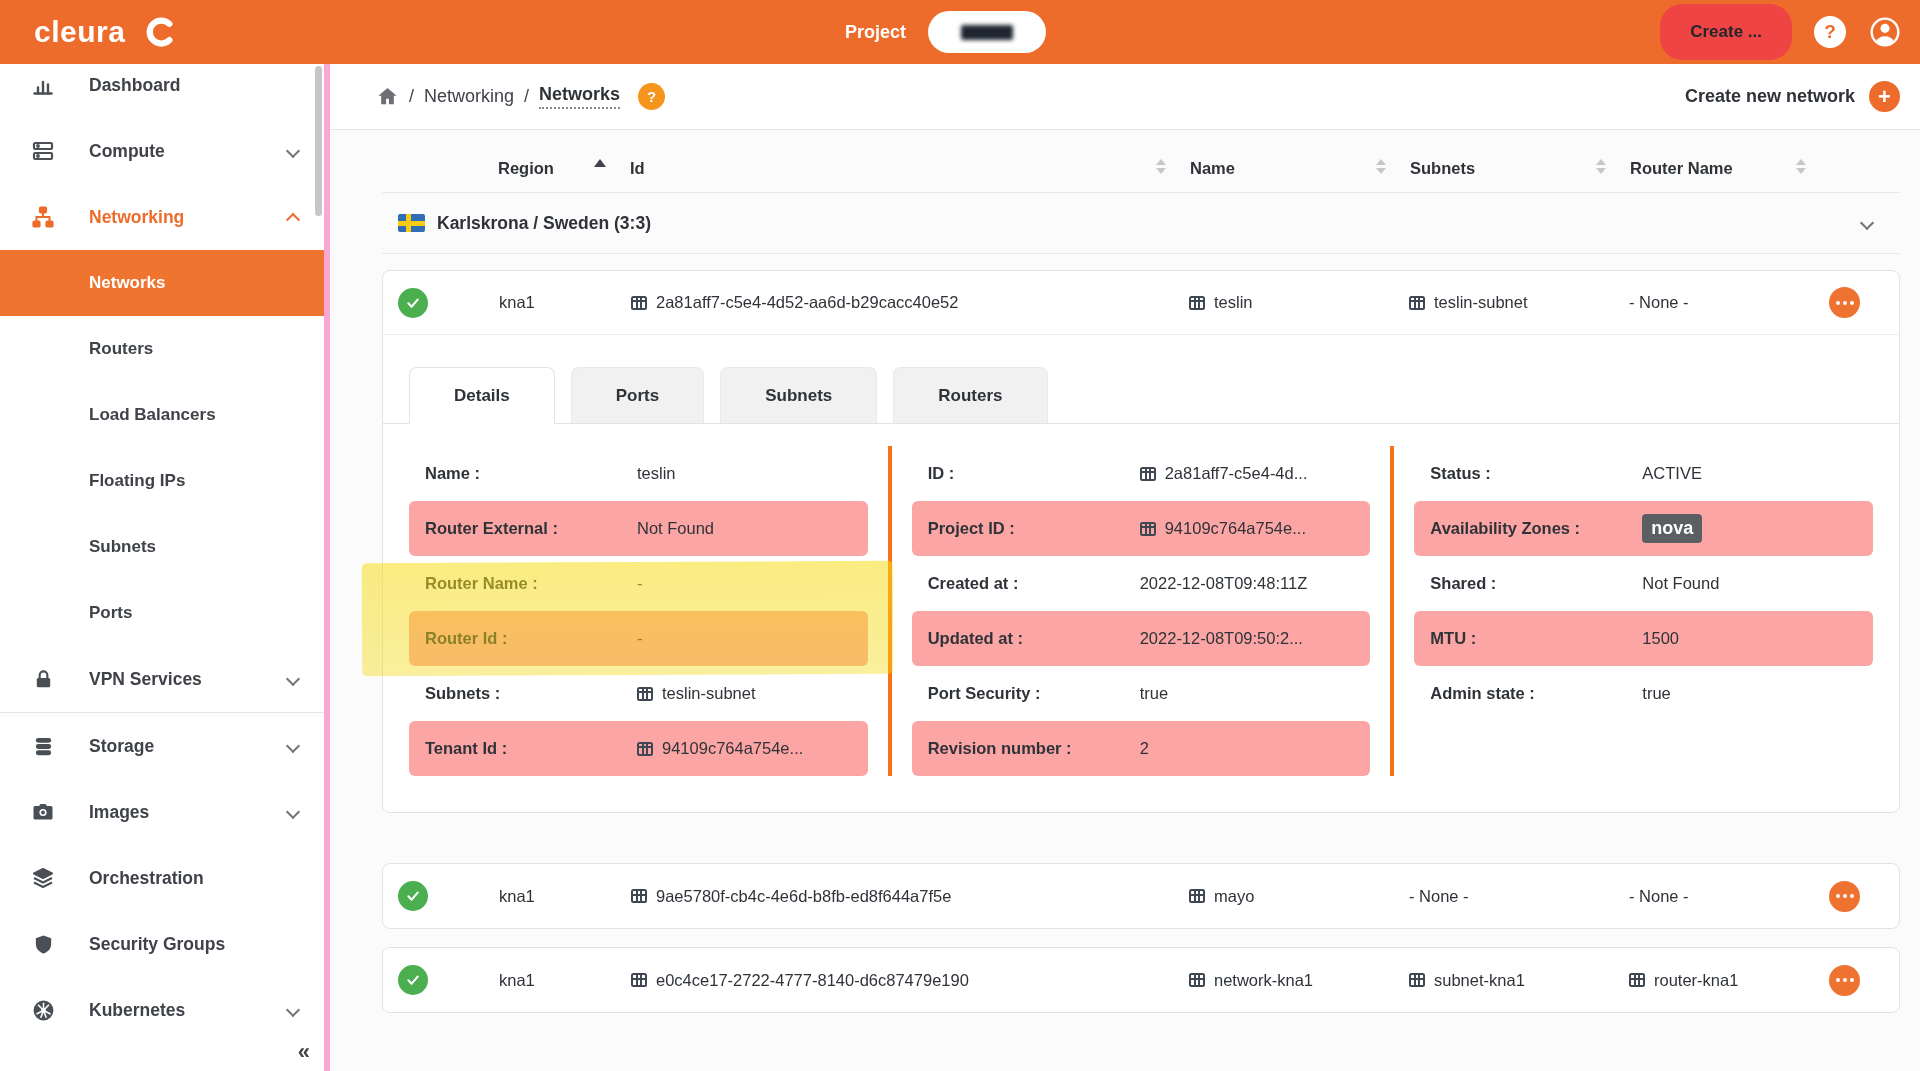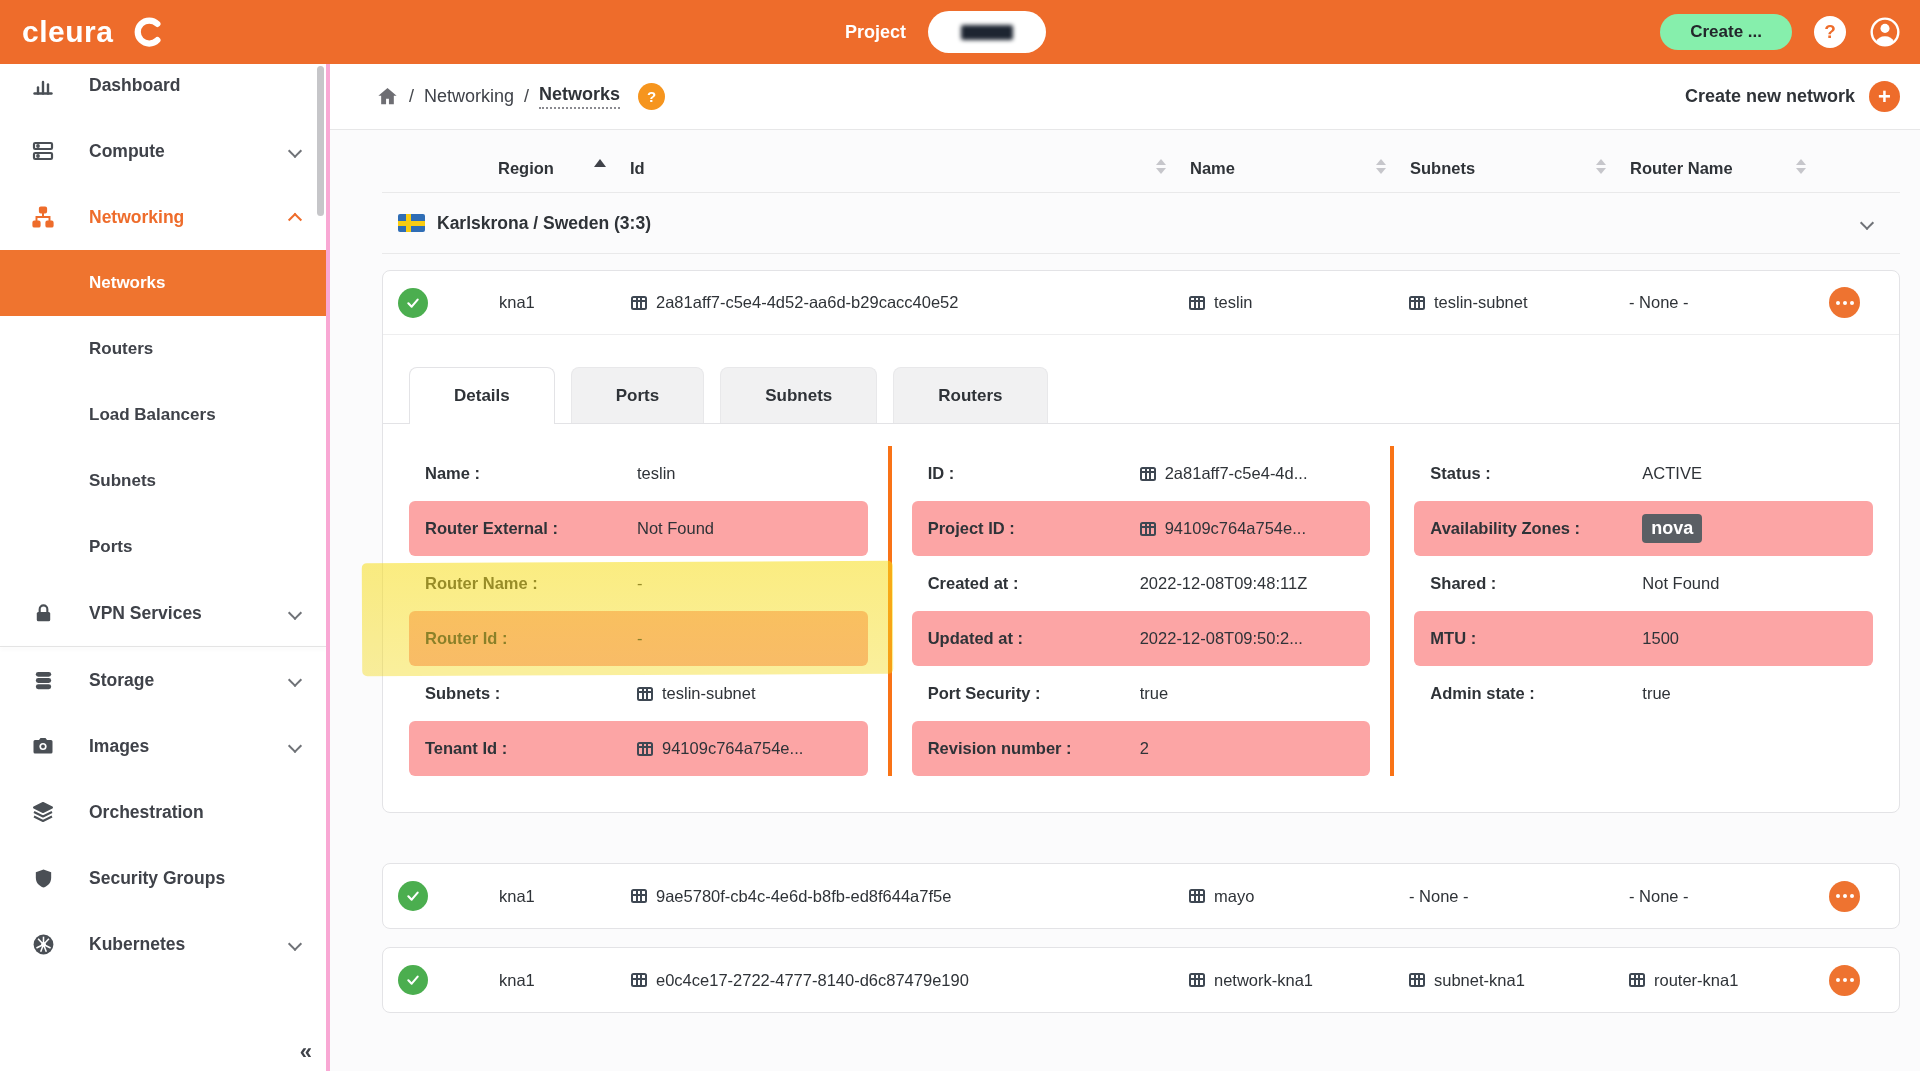--- a/index.html
+++ b/index.html
@@ -2,36 +2,36 @@
 <html><head>
 <meta charset="utf-8">
 <style>
   * { box-sizing: border-box; margin: 0; padding: 0; }
   html,body { width:1920px; height:1071px; overflow:hidden; background:#fff;
     font-family:"Liberation Sans", sans-serif; color:#33363B; }
   .page { position:relative; width:1920px; height:1071px; overflow:hidden; }
 
   
   .topbar { position:relative; height:64px; background:#EE6C2B; display:flex; align-items:center; padding:0 18px; z-index:10; }
-  .logo { display:flex; align-items:center; gap:20px; margin-left:4px; cursor:pointer; }
+  .logo { display:flex; align-items:center; gap:20px; margin-left:16px; cursor:pointer; }
   .logo-text { color:#fff; font-size:30px; font-weight:700; letter-spacing:.5px; }
   .project-wrap { position:absolute; left:calc(50% - 115px); top:0; height:64px; display:flex; align-items:center; gap:22px; }
   .project-label { color:#fff; font-size:18px; font-weight:700; }
   .project-pill { width:118px; height:42px; border:none; border-radius:21px; background:#fff; display:flex; align-items:center; justify-content:center; cursor:pointer; }
   .redacted { width:52px; height:15px; background:#1d2531; border-radius:2px; filter:blur(2px); }
   .topbar-right { margin-left:auto; display:flex; align-items:center; gap:22px; }
-  .create-pill { height:36px; padding:0 30px; border:none; border-radius:22px; background:#86efac; color:#23262B; font-size:17px; font-weight:700; font-family:inherit; cursor:pointer; }
+  .create-pill { height:56px; padding:0 30px; border:none; border-radius:22px; background:#ef4444; color:#23262B; font-size:17px; font-weight:700; font-family:inherit; cursor:pointer; }
   .help-top { width:32px; height:32px; border-radius:50%; border:none; background:#fff; color:#EE6C2B; font-size:19px; font-weight:700; display:flex; align-items:center; justify-content:center; cursor:pointer; font-family:inherit; }
   .user-btn { width:34px; height:34px; background:transparent; border:none; cursor:pointer; display:flex; align-items:center; justify-content:center; }
 
   
   .shell { display:flex; height:1007px; }
 
   
-  .sidebar { position:relative; width:330px; background:#fff; border-right:4px solid #f9a8d4; flex:0 0 330px; overflow:hidden; }
+  .sidebar { position:relative; width:330px; background:#fff; border-right:6px solid #f9a8d4; flex:0 0 330px; overflow:hidden; }
   .sidenav { margin-top:-12px; }
   .side-item { height:66px; display:flex; align-items:center; padding:0 26px 0 30px; cursor:pointer; }
   .side-item .sicon { width:26px; height:26px; display:flex; align-items:center; justify-content:center; flex:0 0 26px; }
   .side-item .slabel { margin-left:33px; font-size:17.5px; font-weight:700; color:#3F4249; }
   .side-item .chev-wrap { margin-left:auto; display:flex; }
   .side-item.active-parent .slabel { color:#EE6C2B; }
   .side-sub { height:66px; display:flex; align-items:center; padding-left:89px; cursor:pointer; }
   .side-sub .slabel { font-size:17px; font-weight:700; color:#3F4249; }
   .side-sub.active { background:#EF742F; }
   .side-sub.active .slabel { color:#fff; }
@@ -205,20 +205,23 @@
         <div class="side-sub active">
           <span class="slabel">Networks</span>
         </div>
         <div class="side-sub">
           <span class="slabel">Routers</span>
         </div>
         <div class="side-sub">
           <span class="slabel">Load Balancers</span>
         </div>
         <div class="side-sub">
+          <span class="slabel">Floating IPs</span>
+        </div>
+        <div class="side-sub">
           <span class="slabel">Subnets</span>
         </div>
         <div class="side-sub">
           <span class="slabel">Ports</span>
         </div>
 
         <div class="side-item">
           <span class="sicon">
             <svg width="23" height="23" viewBox="0 0 24 24">
                 <rect x="5" y="10.5" width="14" height="9.5" rx="1.6" fill="#4A4F55"></rect>

